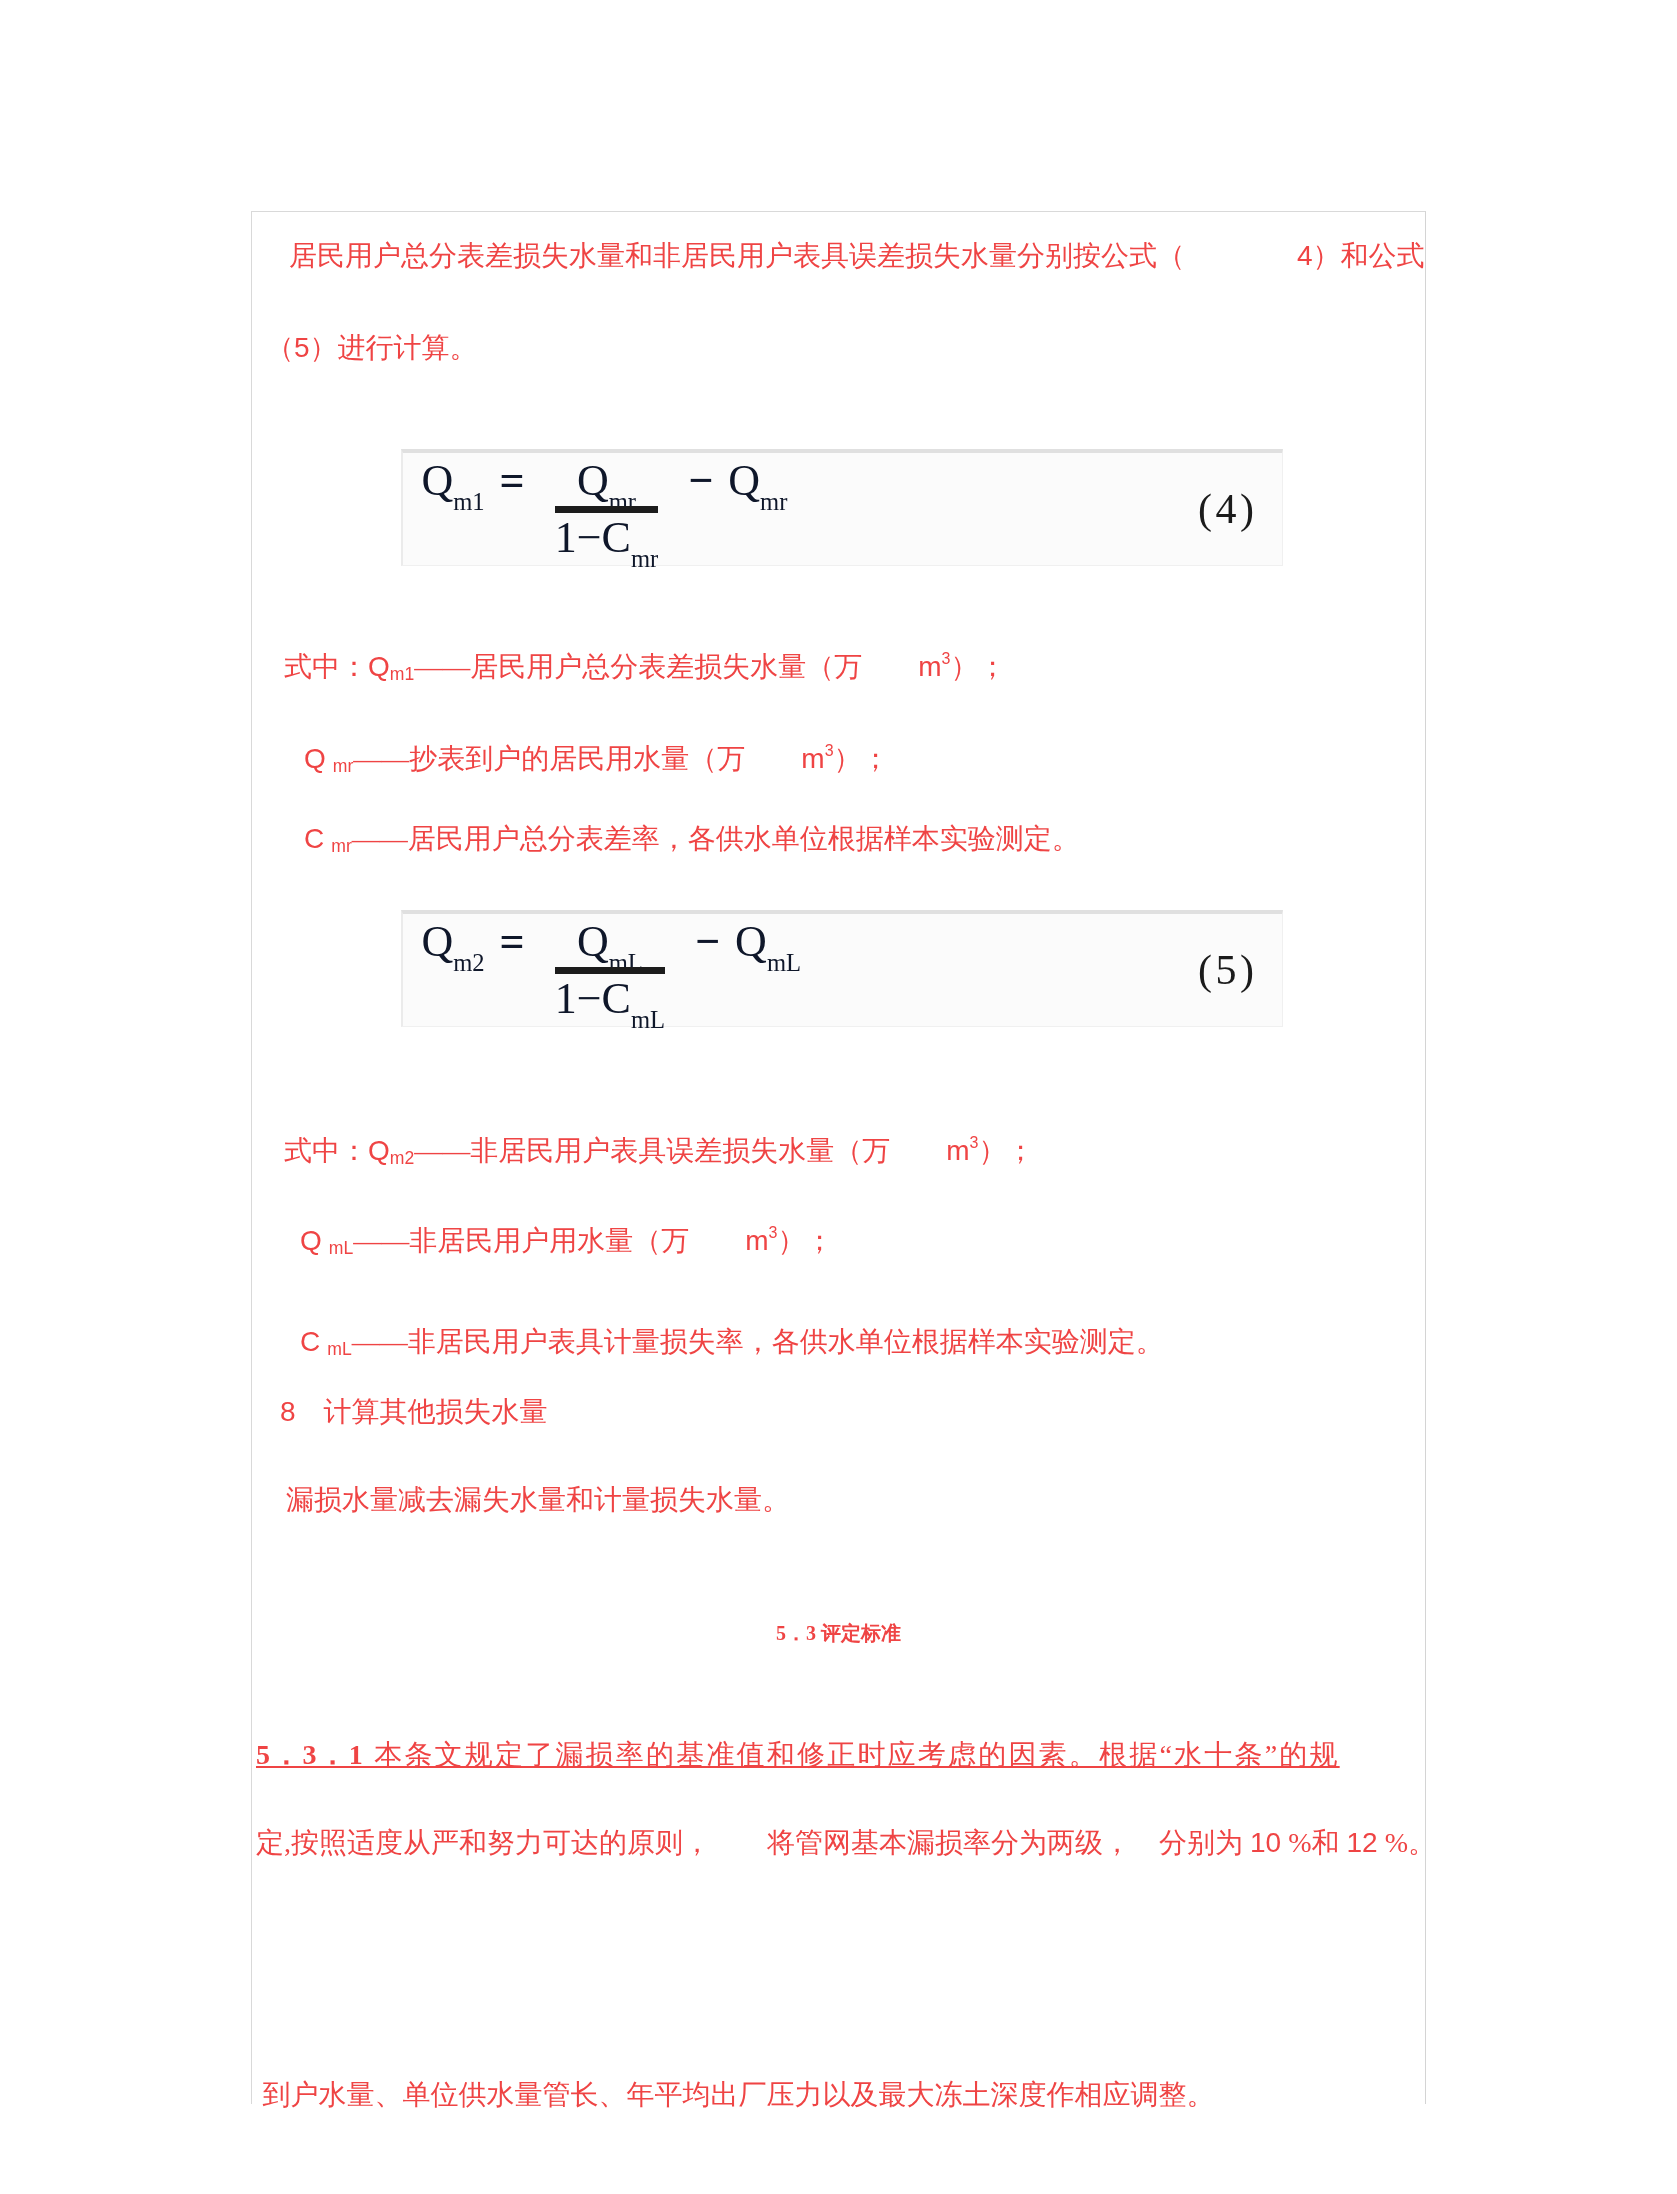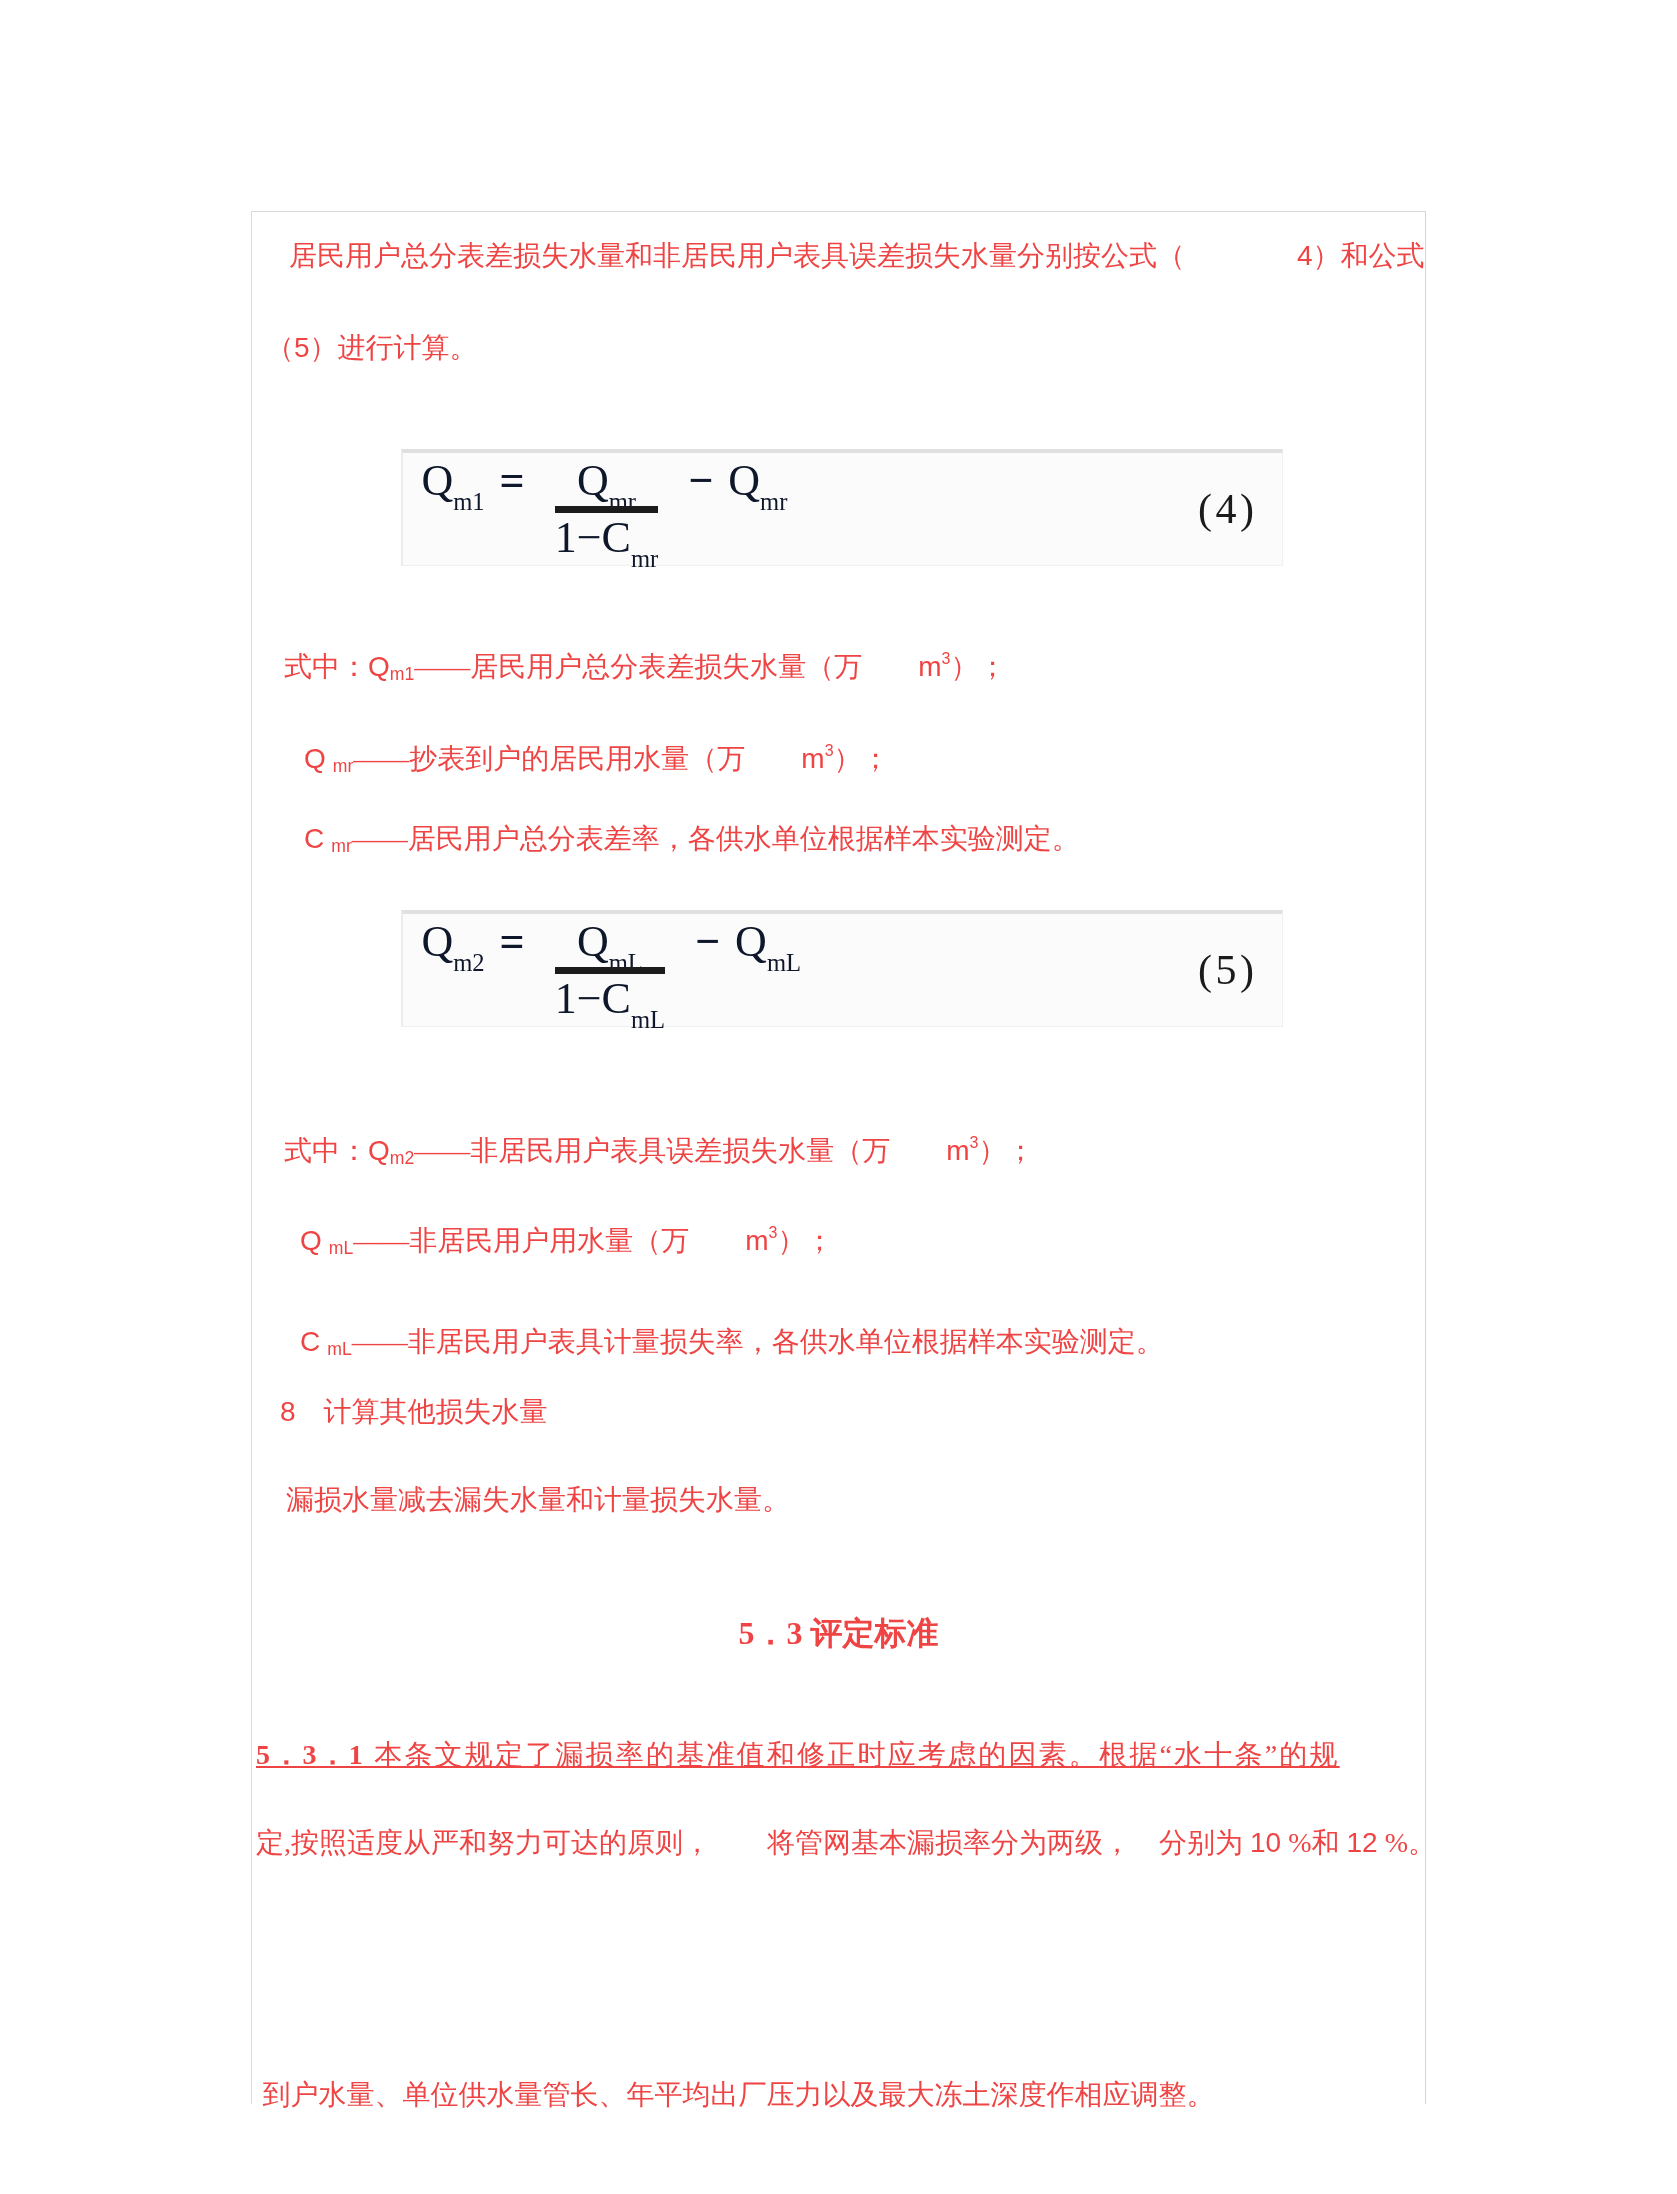--- a/index.html
+++ b/index.html
@@ -25,21 +25,21 @@
   .line span.sub{
     font-family:"Liberation Sans","DejaVu Sans",sans-serif;
     font-size:17.6px;vertical-align:-3.5px;
   }
   .line span.sup{
     font-family:"Liberation Sans","DejaVu Sans",sans-serif;
     font-size:16px;vertical-align:12.3px;
   }
   .line span.b{font-weight:bold;}
   .line.center{text-align:center;left:0;right:0;}
-  .line.heading{font-size:32px;font-weight:bold;}
+  .line.heading{font-size:20px;font-weight:bold;}
   
   .formula-block{
     position:absolute;width:879px;height:112px;
     background:#fbfbfb;
     border-top:4px solid #e0e0e0;
     border-left:2.2px solid #ebebeb;
     border-right:1.8px solid #f0f0f0;
     border-bottom:1.8px solid #f0f0f0;
     display:flex;align-items:center;
   }

